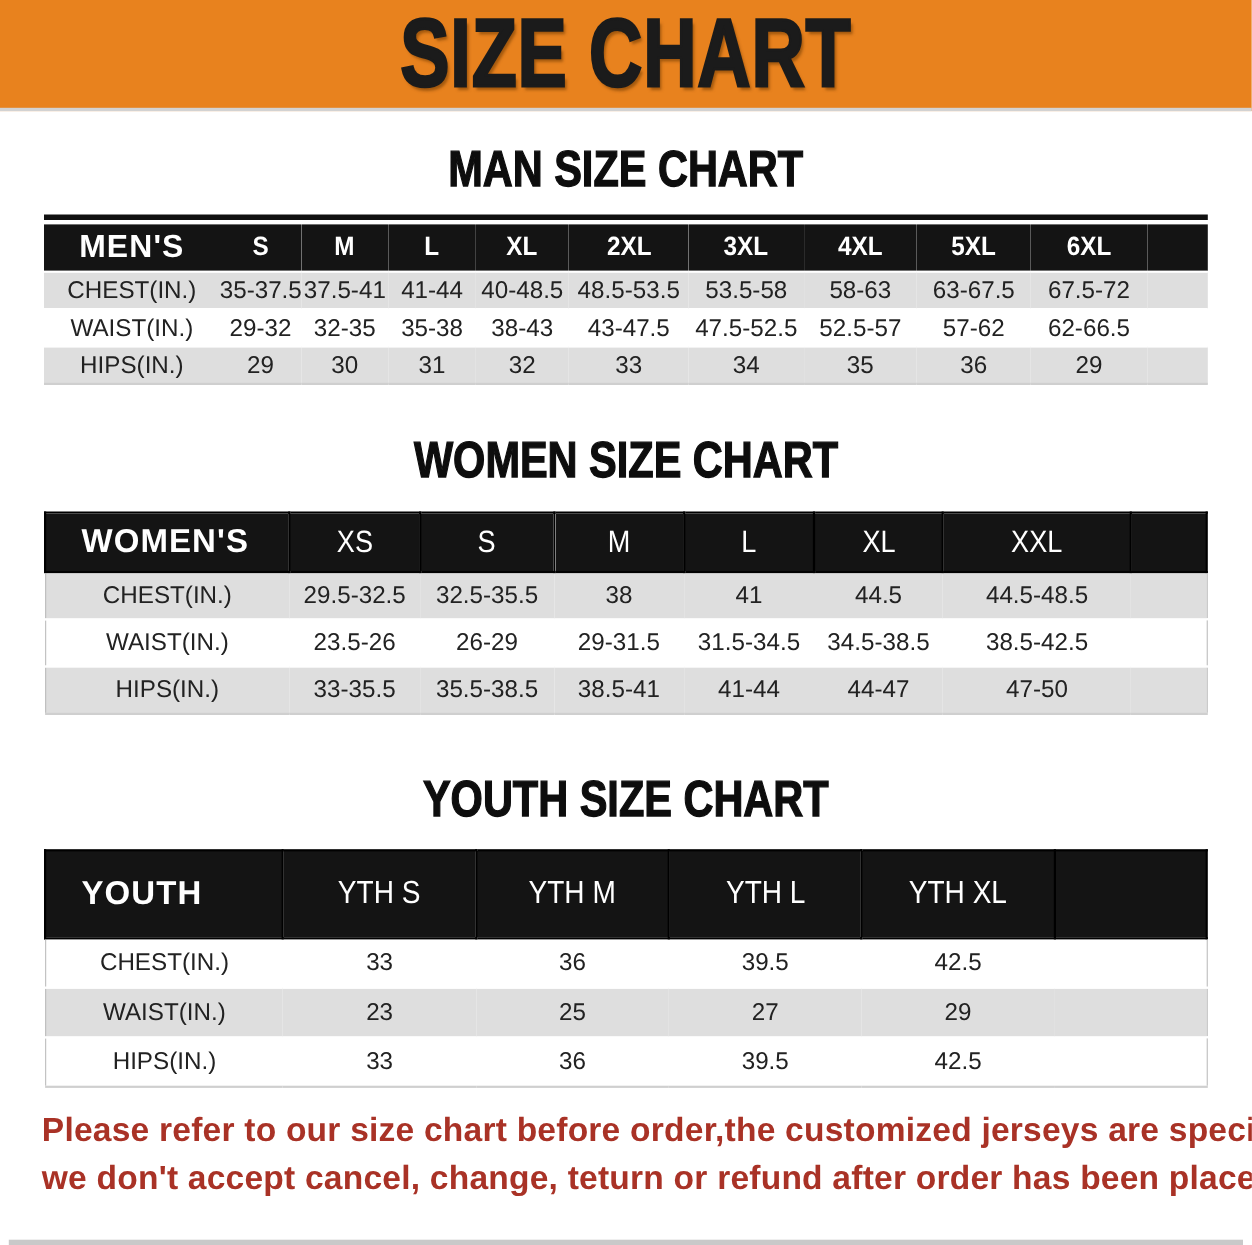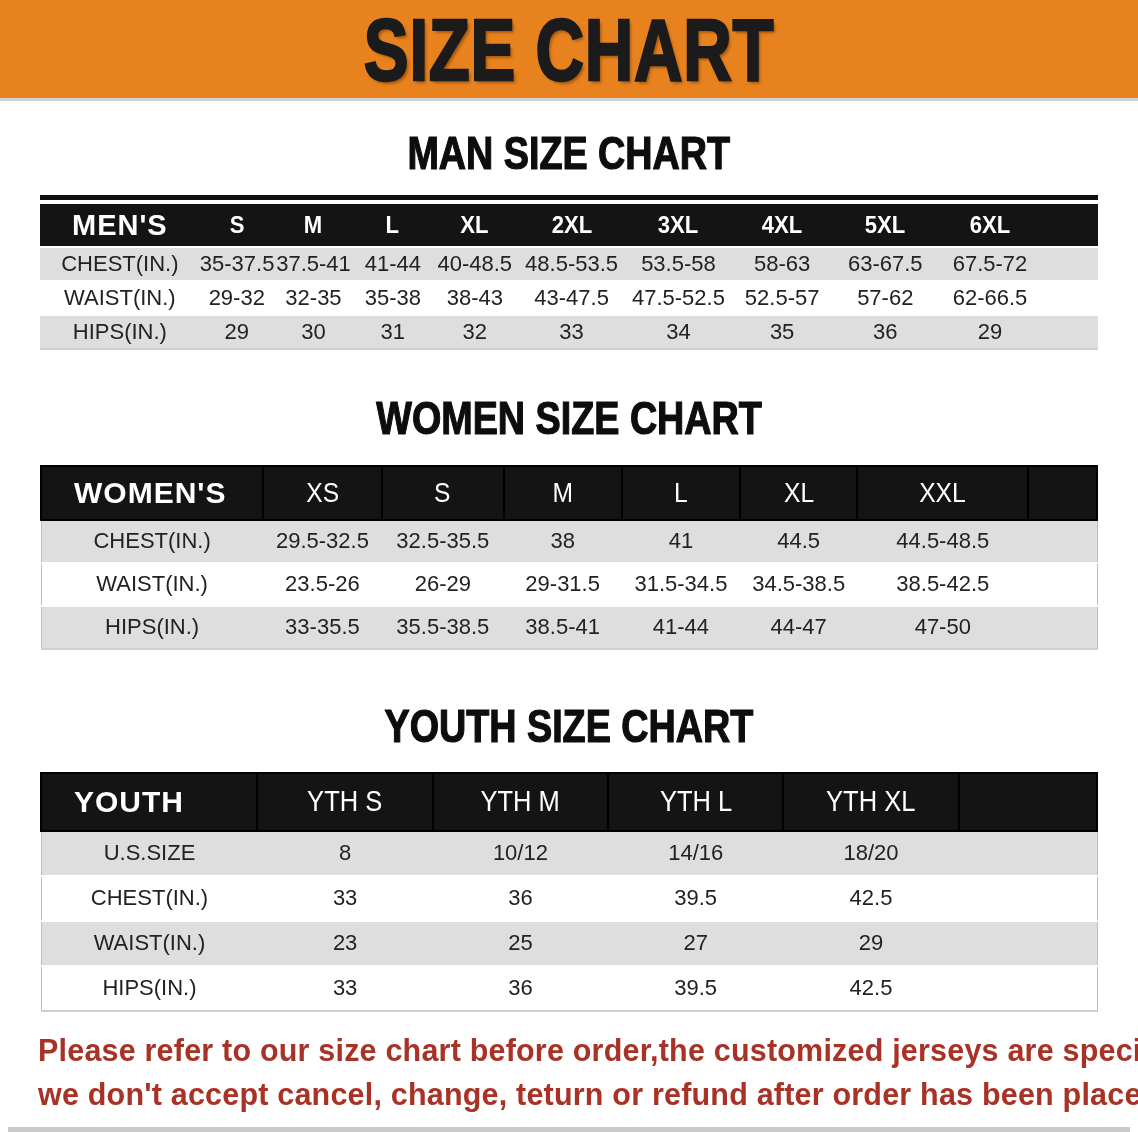--- a/index.html
+++ b/index.html
@@ -60,21 +60,21 @@
   
   .table-men thead tr{height:43px;}
   .table-men tbody tr{height:34px;}
   .table-men thead th{font-size:24px;}
   .table-men tbody th,.table-men tbody td{font-size:20.5px;}
   .table-women{border:1px solid #bdbdbd;}
   .table-women thead tr{height:54px;}
   .table-women thead th{font-size:28px;border:2px solid #000;}
   .table-women tbody tr{height:43px;}
   .table-youth{border:1px solid #bdbdbd;}
-  .table-youth thead tr{height:58px;}
+  .table-youth thead tr{height:80px;}
   .table-youth thead th{font-size:29px;border:2px solid #000;}
   .table-youth tbody tr{height:45px;}
   .table-women .corner-text,.table-youth .corner-text{font-size:30px;}
   .table-women thead th,.table-youth thead th{font-weight:bold;}
   .table-women .hdr-size-text,.table-youth .hdr-size-text{font-weight:normal;transform:scaleX(0.88);}
   
   .disclaimer{margin:16px 18px 0 38px;}
   .disclaimer p{
     margin:0;font-size:30.5px;line-height:44px;font-weight:bold;color:#A93226;
     letter-spacing:0.2px;white-space:nowrap;
@@ -245,28 +245,20 @@
         <tr>
           <th class="corner"><span class="corner-text">YOUTH</span></th>
           <th><span class="hdr-size-text">YTH S</span></th>
           <th><span class="hdr-size-text">YTH M</span></th>
           <th><span class="hdr-size-text">YTH L</span></th>
           <th><span class="hdr-size-text">YTH XL</span></th>
           <th></th>
         </tr>
       </thead>
       <tbody>
-        <tr class="stripe-a">
-          <th>U.S.SIZE</th>
-          <td>8</td>
-          <td>10/12</td>
-          <td>14/16</td>
-          <td>18/20</td>
-          <td></td>
-        </tr>
         <tr class="stripe-b">
           <th>CHEST(IN.)</th>
           <td>33</td>
           <td>36</td>
           <td>39.5</td>
           <td>42.5</td>
           <td></td>
         </tr>
         <tr class="stripe-a">
           <th>WAIST(IN.)</th>

